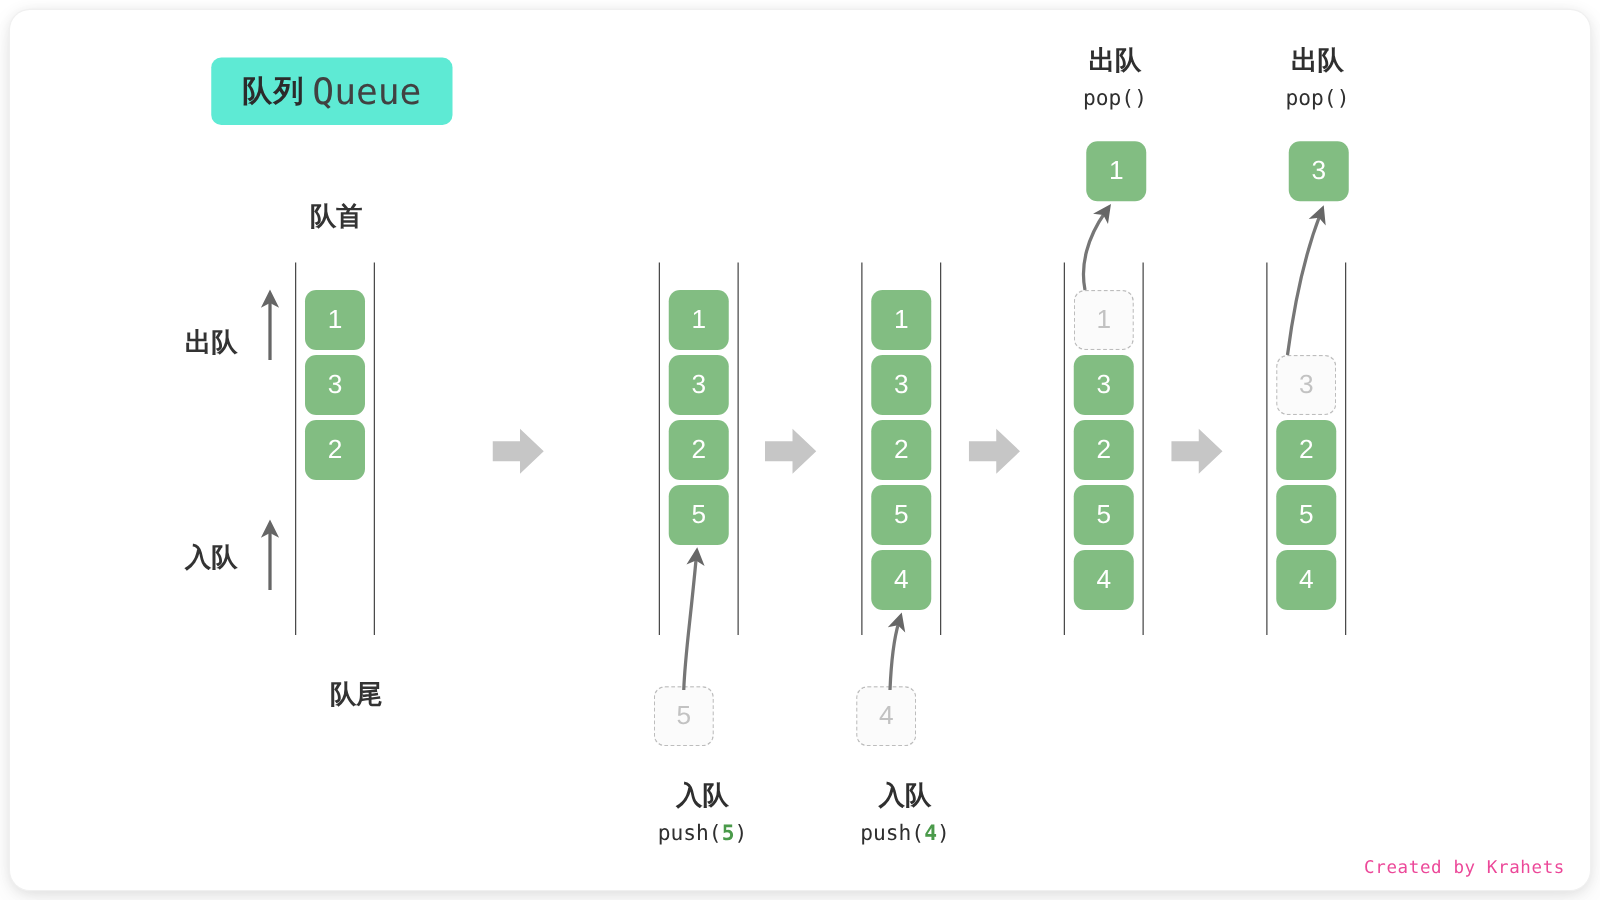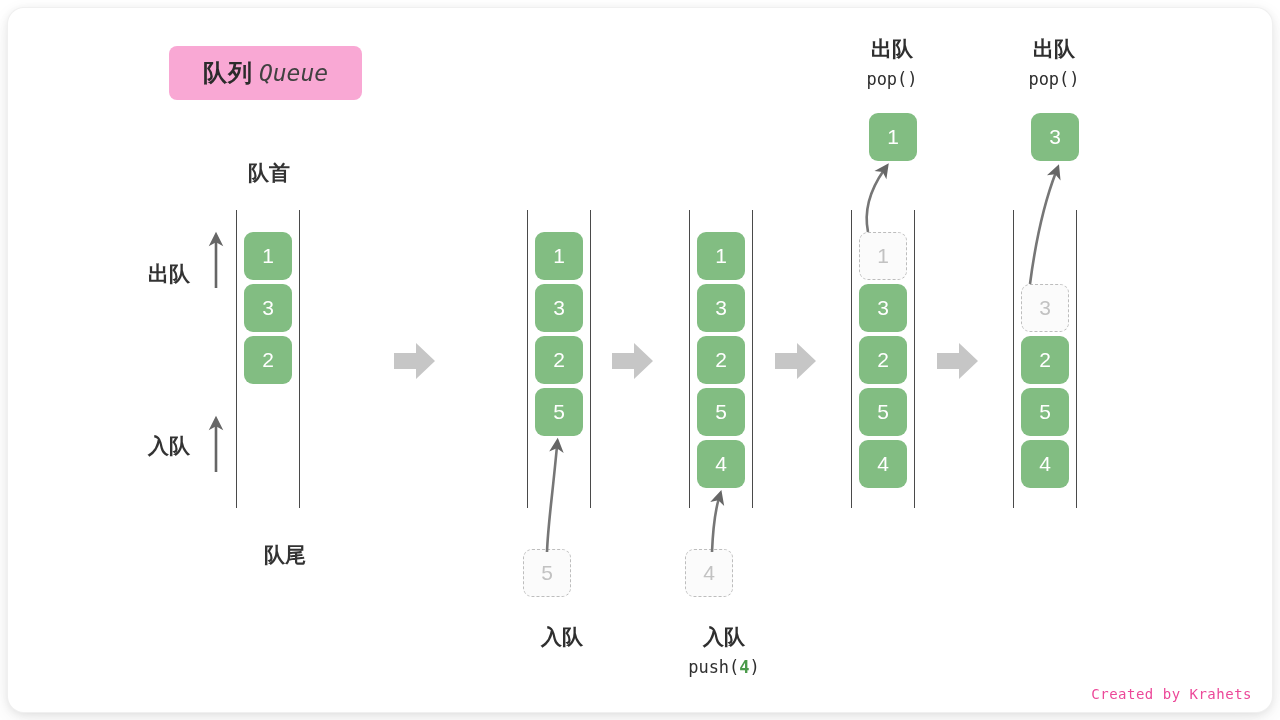--- a/index.html
+++ b/index.html
@@ -31,38 +31,37 @@
     box-shadow: 0 0 0 1px #f0f0f0, 0 2px 10px rgba(0,0,0,0.10), 0 8px 26px rgba(0,0,0,0.06);
   }
 
   
   #title-pill {
     position: absolute;
     left: 169px;
     top: 46px;
     width: 193px;
     height: 54px;
-    background: #f9a8d4;
+    background: #5eead4;
     border-radius: 8px;
     display: flex;
     align-items: center;
     justify-content: center;
     gap: 6px;
   }
   #title-pill .cn {
     font-size: 24px;
     font-weight: bold;
     color: #2b2b2b;
     letter-spacing: 1px;
   }
   #title-pill .en {
-    font-size: 23px;
+    font-size: 29px;
     color: #414141;
     font-family: "DejaVu Sans Mono", monospace;
-    font-style: italic;
   }
 
   
   .abs { position: absolute; }
 
   .cn-label {
     font-size: 21px;
     font-weight: bold;
     color: #333333;
     white-space: nowrap;
@@ -166,20 +165,21 @@
     <span class="cn">出队</span>
     <span class="code"><span>pop(</span><span class="num"></span><span>)</span></span>
   </div>
   <div class="op-label" style="left:994px; top:32px; width:120px;">
     <span class="cn">出队</span>
     <span class="code"><span>pop(</span><span class="num"></span><span>)</span></span>
   </div>
 
   <div class="op-label" style="left:500px; top:620px; width:124px;">
     <span class="cn">入队</span>
+    <span class="code"><span>push(</span><span class="num">5</span><span>)</span></span>
   </div>
   <div class="op-label" style="left:662px; top:620px; width:124px;">
     <span class="cn">入队</span>
     <span class="code"><span>push(</span><span class="num">4</span><span>)</span></span>
   </div>
 
   <div id="stages-root">
       <div class="column">
         <div class="rail" style="left: 236px; top: 210px; height: 298px;"></div>
         <div class="rail" style="left: 299px; top: 210px; height: 298px;"></div>

